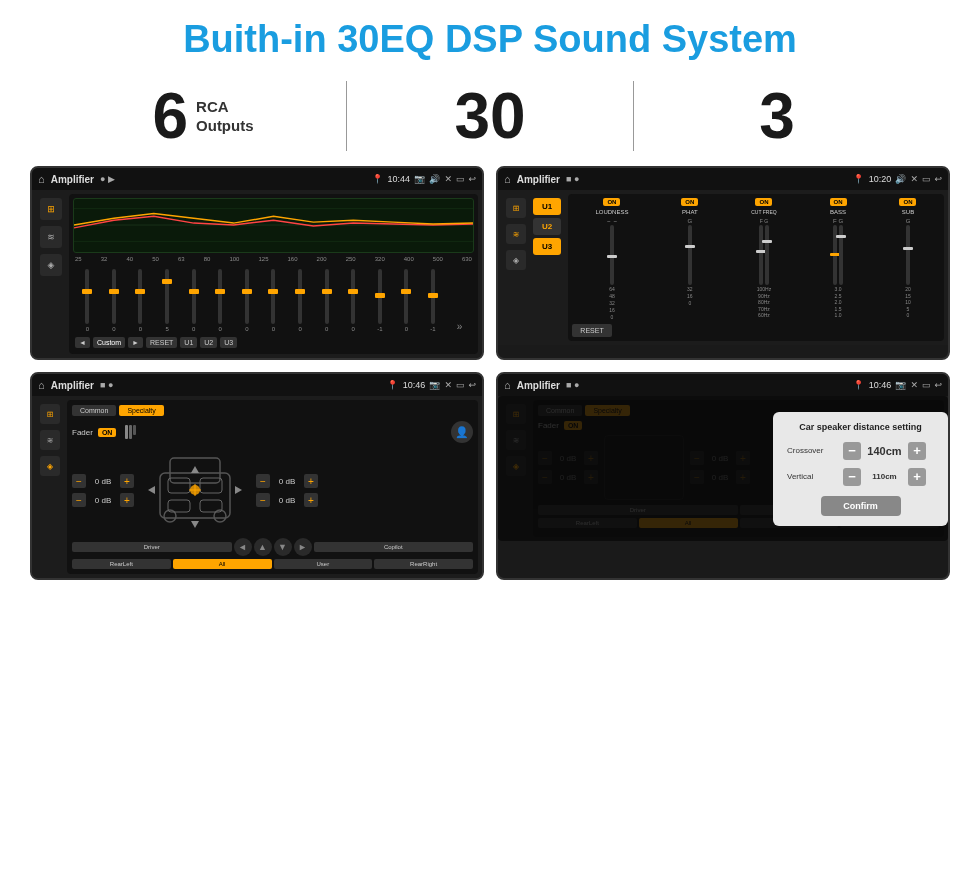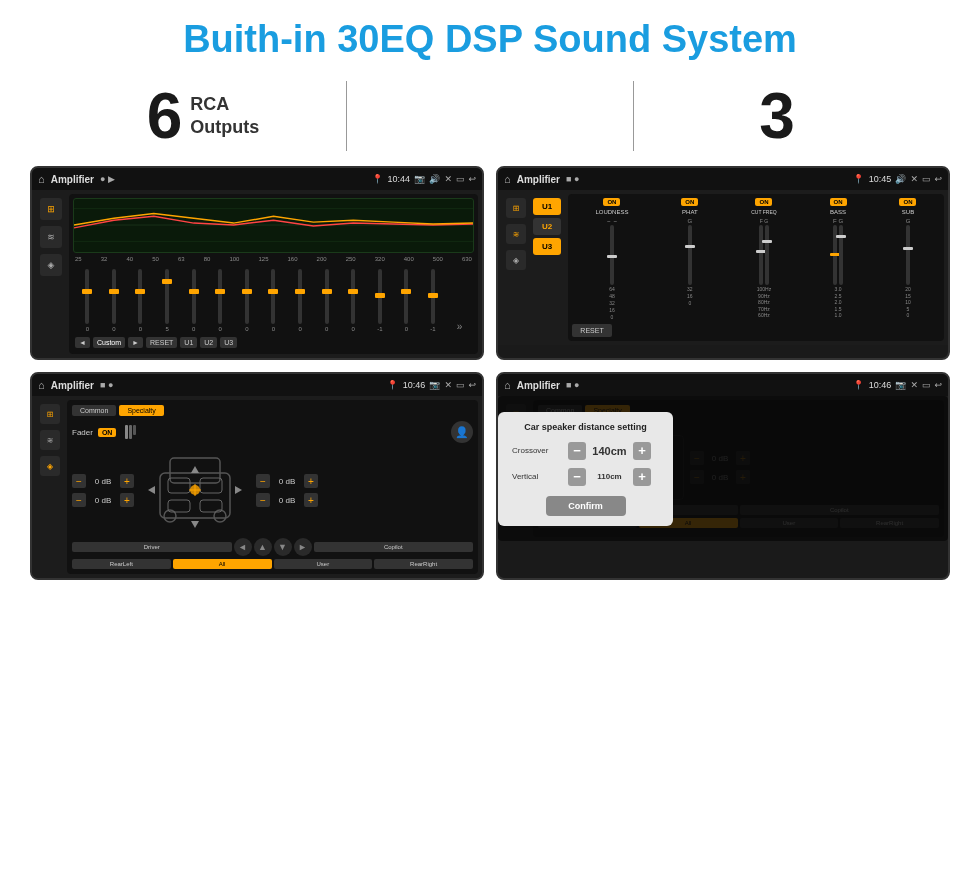--- a/index.html
+++ b/index.html
@@ -33,21 +33,21 @@
       flex: 1;
       justify-content: center;
     }
     .stat-number {
       font-size: 64px;
       font-weight: 900;
       color: #1a1a1a;
       line-height: 1;
     }
     .stat-label {
-      font-size: 18px;
+      font-size: 15px;
       color: #333;
       font-weight: 600;
       line-height: 1.3;
     }
     .stat-divider {
       width: 1px;
       height: 70px;
       background: #999;
     }
 
@@ -334,20 +334,21 @@
 
 <div class="main-title">Buith-in 30EQ DSP Sound System</div>
 
 <div class="stats-row">
   <div class="stat-item">
     <span class="stat-number">6</span>
     <span class="stat-label">RCA<br>Outputs</span>
   </div>
   <div class="stat-divider"></div>
   <div class="stat-item">
+    <span class="stat-number">30</span>
   </div>
   <div class="stat-divider"></div>
   <div class="stat-item">
     <span class="stat-number">3</span>
   </div>
 </div>
 
 <div class="screens-grid">
 
   <div class="screen-container">
@@ -500,21 +501,21 @@
     </div>
   </div>
 
   <div class="screen-container">
     <div class="status-bar">
       <span style="font-size:11px;color:#aaa;">⌂</span>
       <span class="app-name">Amplifier</span>
       <span style="font-size:9px;color:#aaa;margin-left:2px;">■ ●</span>
       <span class="spacer"></span>
       <span style="font-size:9px;color:#aaa;">📍</span>
-      <span class="time">10:45</span>
+      <span class="time">10:20</span>
       <span style="font-size:9px;color:#aaa;">🔊</span>
       <span style="font-size:9px;color:#aaa;">✕</span>
       <span style="font-size:9px;color:#aaa;">▭</span>
       <span style="font-size:9px;color:#aaa;">↩</span>
     </div>
     <div style="display:flex;padding:4px;background:#1c1c1c;gap:3px;min-height:130px;">
       <div class="amp-sidebar">
         <div class="amp-sidebar-icon">⊞</div>
         <div class="amp-sidebar-icon" style="color:#ffa500;">≋</div>
         <div class="amp-sidebar-icon" style="color:#aaa;">◈</div>
@@ -772,21 +773,21 @@
           <div class="fader-small-btn">Copilot</div>
         </div>
         <div style="display:flex;gap:2px;margin-top:3px;">
           <div class="fader-small-btn">RearLeft</div>
           <div class="fader-small-btn active">All</div>
           <div class="fader-small-btn">User</div>
           <div class="fader-small-btn">RearRight</div>
         </div>
       </div>
 
-      <div style="position:absolute;top:0;left:0;right:0;bottom:0;background:rgba(0,0,0,0.55);display:flex;align-items:center;justify-content:flex-start;border-radius:4px;">
+      <div style="position:absolute;top:0;left:0;right:0;bottom:0;background:rgba(0,0,0,0.55);display:flex;align-items:center;justify-content:flex-end;border-radius:4px;">
         <div style="background:#e8e8e8;border-radius:6px;padding:10px 14px;min-width:175px;">
           <div style="font-size:9px;font-weight:bold;color:#222;text-align:center;margin-bottom:10px;">Car speaker distance setting</div>
 
           <div style="display:flex;align-items:center;gap:6px;margin-bottom:8px;">
             <span style="font-size:8px;color:#333;min-width:50px;">Crossover</span>
             <div style="width:18px;height:18px;background:#999;border-radius:3px;display:flex;align-items:center;justify-content:center;color:#fff;font-size:13px;font-weight:bold;flex-shrink:0;">−</div>
             <span style="font-size:11px;color:#333;font-weight:bold;min-width:35px;text-align:center;">140cm</span>
             <div style="width:18px;height:18px;background:#999;border-radius:3px;display:flex;align-items:center;justify-content:center;color:#fff;font-size:13px;font-weight:bold;flex-shrink:0;">+</div>
           </div>
 

